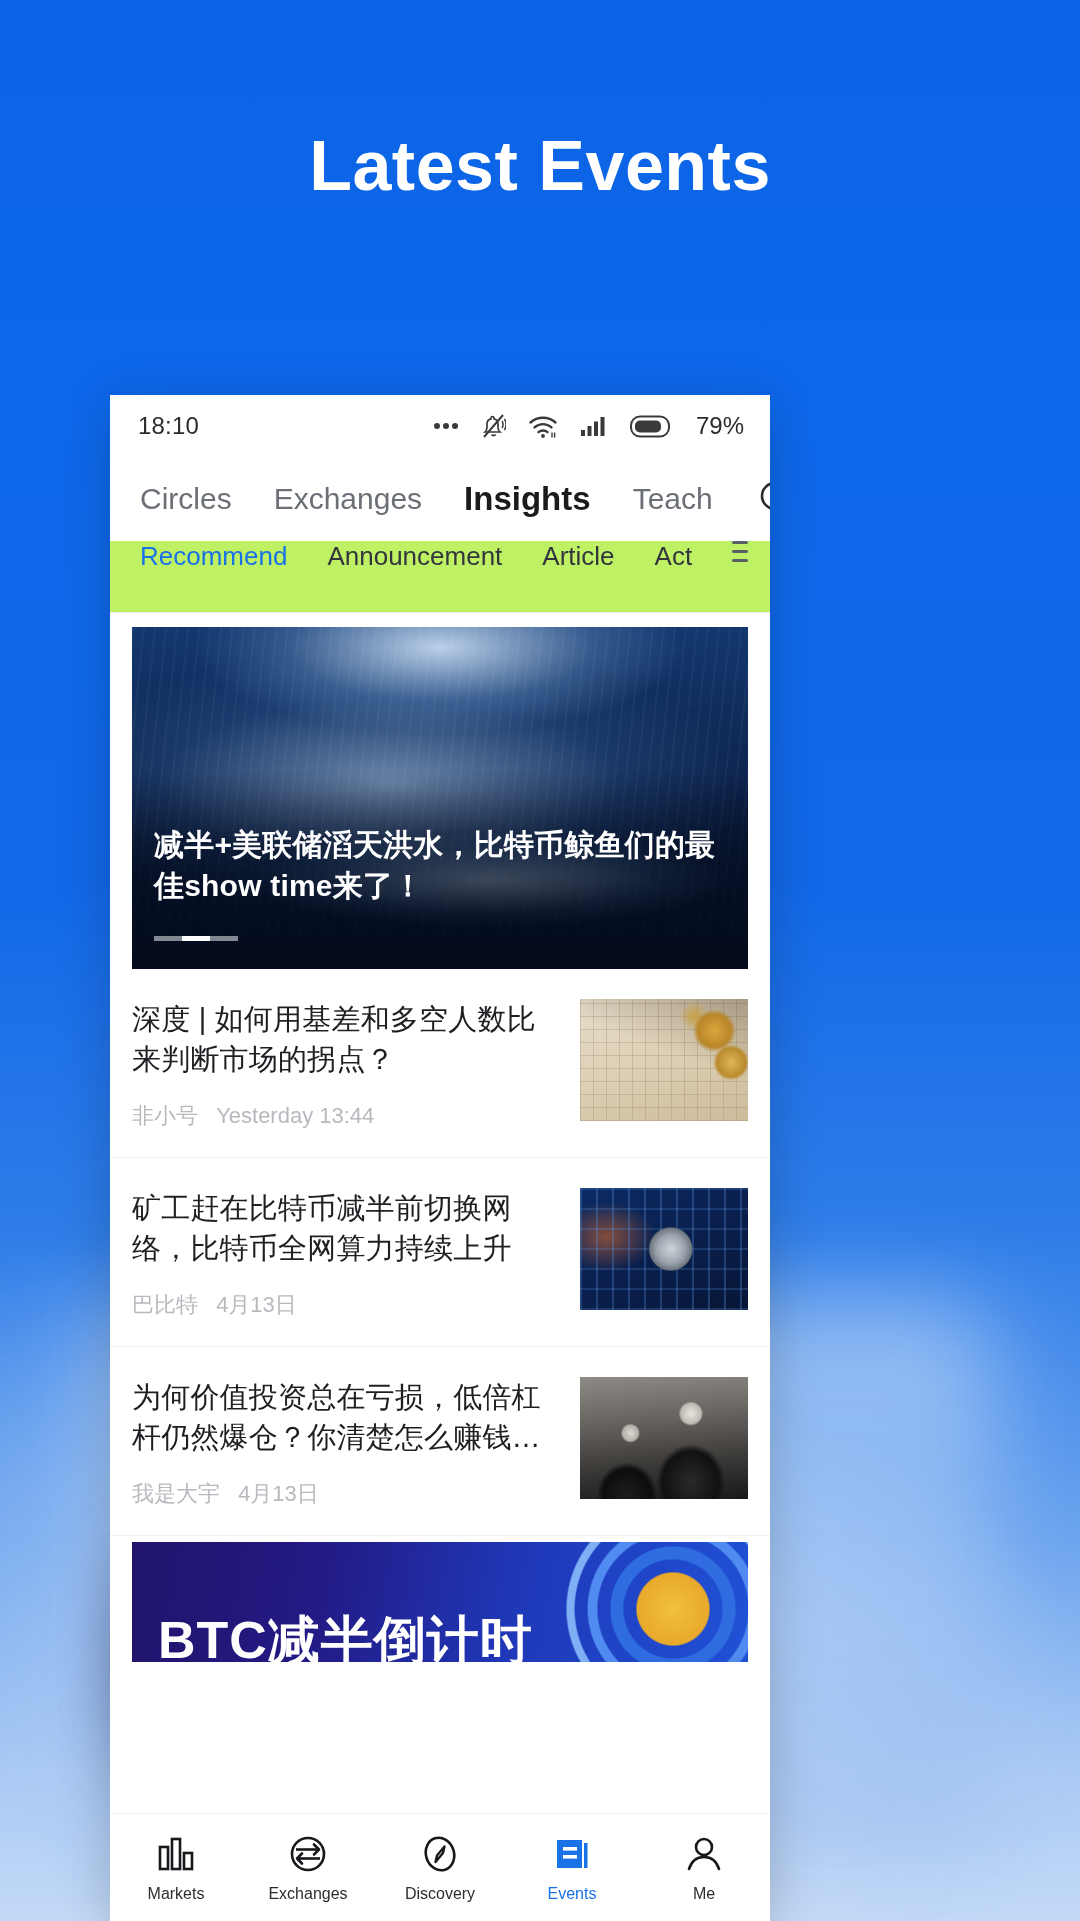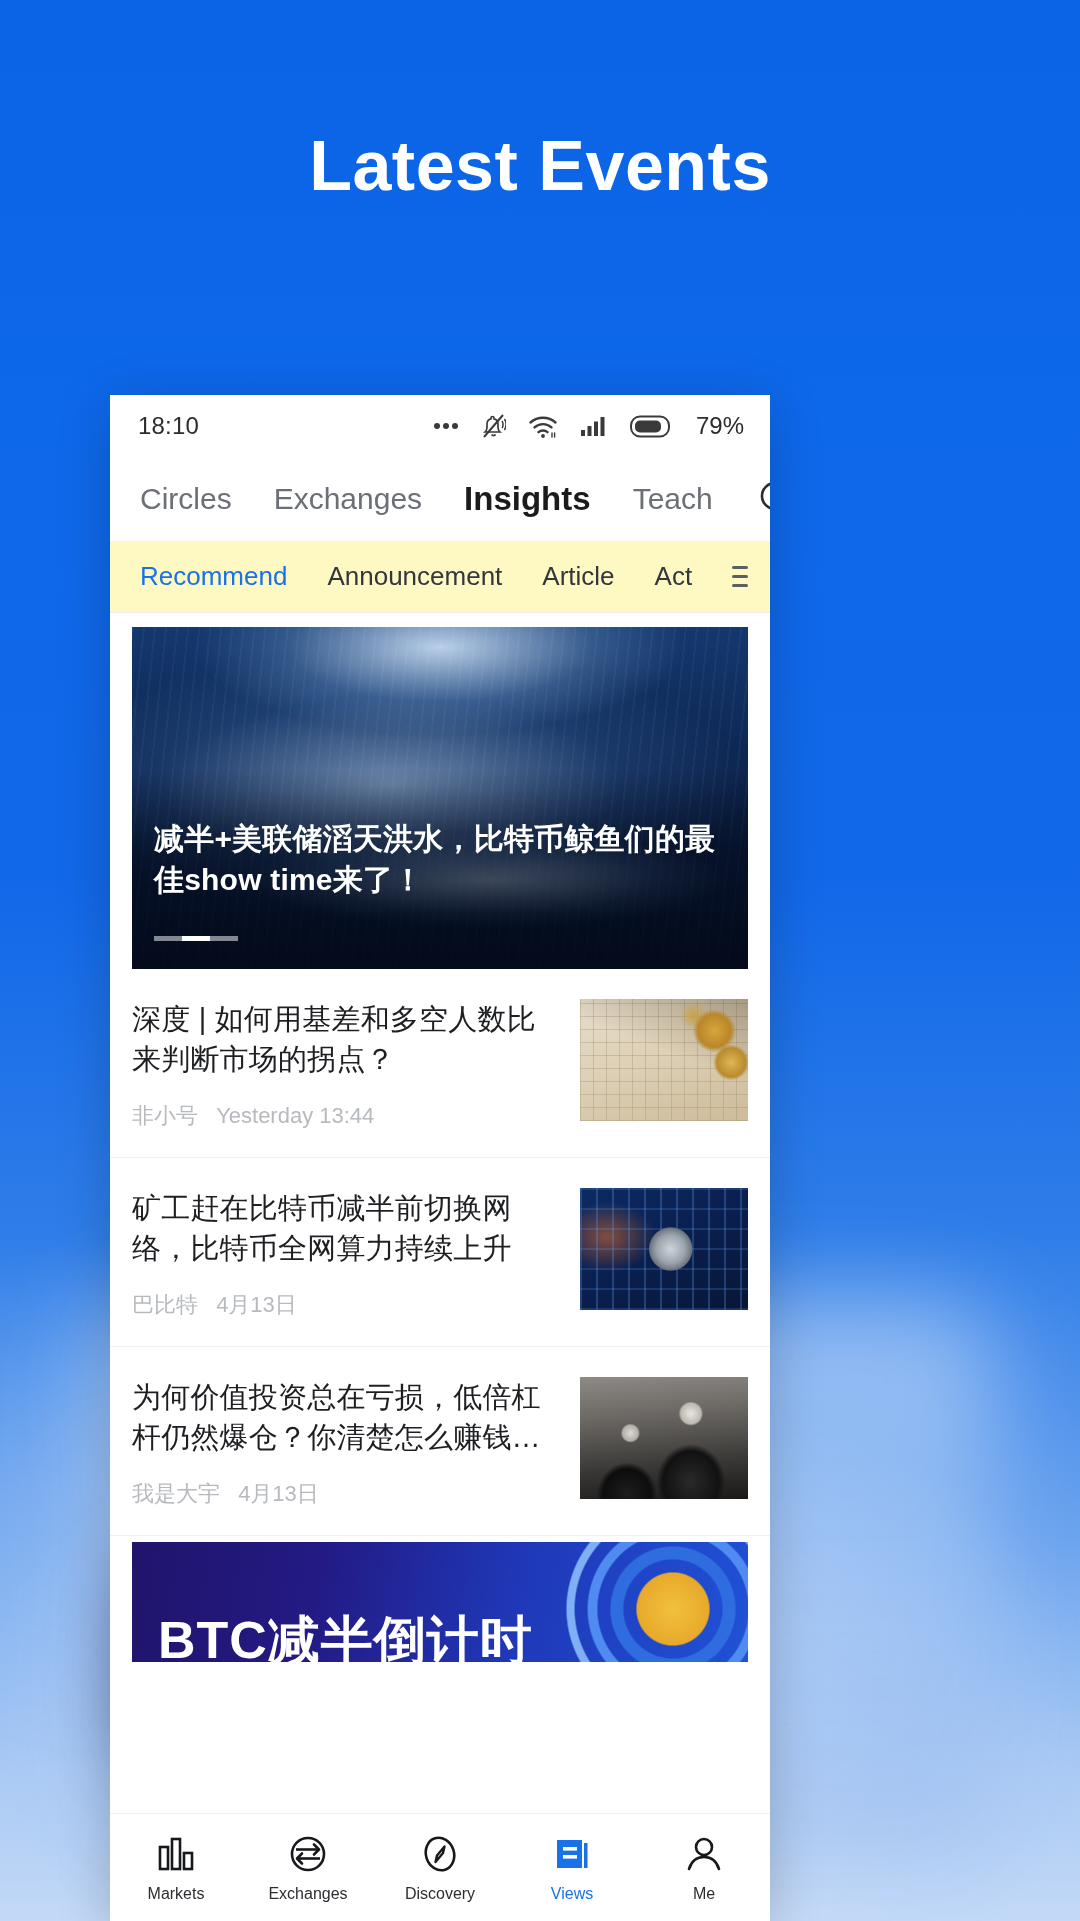--- a/index.html
+++ b/index.html
@@ -110,23 +110,23 @@
     color: #1b1b1b;
     font-weight: 700;
     font-size: 33px;
   }
   #search-btn { margin-left: auto; display: flex; align-items: center; }
 
   
   #sub-tabs {
     height: 72px;
     display: flex;
-    align-items: center;
+    align-items: flex-start;
     padding: 0 22px 0 30px;
-    background: #fef9c3;
+    background: #bef264;
     border-bottom: 1px solid #ededf0;
   }
   .subtab {
     font-size: 26px;
     color: #33373d;
     margin-right: 40px;
     white-space: nowrap;
   }
   .subtab.active { color: #1972e8; }
   #subtab-more {
@@ -169,21 +169,21 @@
   #hero-shade {
     position: absolute;
     left: 0; right: 0; bottom: 0;
     height: 200px;
     background: linear-gradient(180deg, rgba(3,10,26,0) 0%, rgba(3,10,26,0.55) 40%, rgba(3,10,26,0.88) 100%);
   }
   #hero-title {
     position: absolute;
     left: 22px;
     right: 20px;
-    bottom: 68px;
+    bottom: 62px;
     color: #ffffff;
     font-size: 30px;
     font-weight: 700;
     line-height: 1.36;
     letter-spacing: 0.2px;
   }
   #hero-dots {
     position: absolute;
     left: 22px;
     bottom: 28px;
@@ -470,21 +470,21 @@
 
       <div class="tab-item active">
         <div class="tab-ico">
           <svg width="40" height="40" viewBox="0 0 40 40">
             <rect x="5" y="6" width="25" height="28" fill="#1972e8"></rect>
             <rect x="32" y="9" width="3.5" height="25" fill="#1972e8"></rect>
             <rect x="11" y="13" width="14" height="3.6" fill="#ffffff"></rect>
             <rect x="11" y="21" width="14" height="3.6" fill="#ffffff"></rect>
           </svg>
         </div>
-        <div class="tab-label">Views</div>
+        <div class="tab-label">Events</div>
       </div>
 
       <div class="tab-item">
         <div class="tab-ico">
           <svg width="40" height="40" viewBox="0 0 40 40">
             <circle cx="20" cy="13" r="8" fill="none" stroke="#16181b" stroke-width="2.6"></circle>
             <path d="M5 35c2.5-8 8-12 15-12s12.5 4 15 12" fill="none" stroke="#16181b" stroke-width="2.6" stroke-linecap="round"></path>
           </svg>
         </div>
         <div class="tab-label">Me</div>

